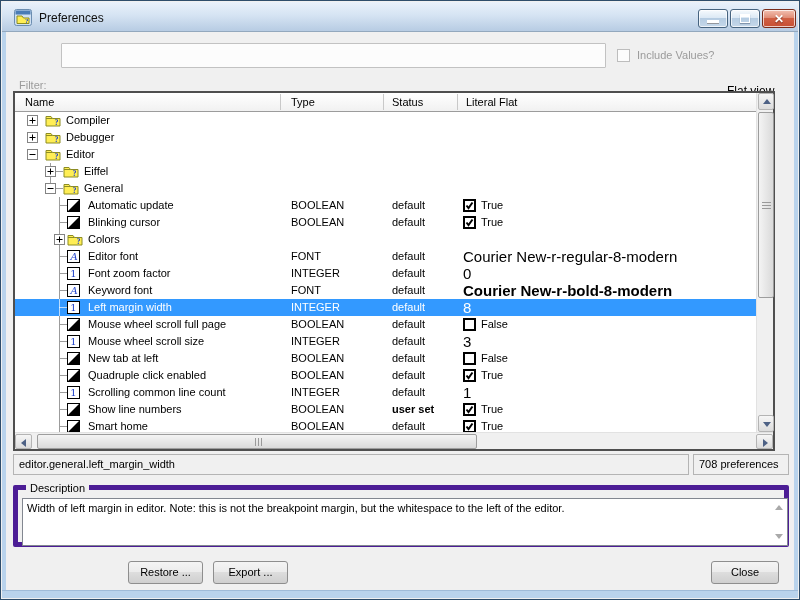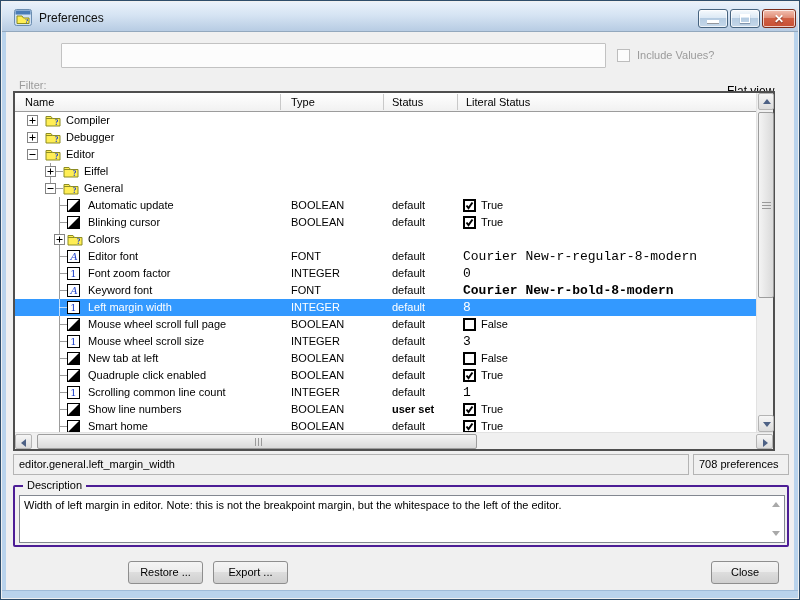--- a/index.html
+++ b/index.html
@@ -49,21 +49,21 @@
   .g{position:absolute;background:#9c9c9c;}
   .g.v{width:1px;top:0;height:17px;}
   .g.h{height:1px;top:8px;}
   .sel .g{background:rgba(255,255,255,.65);}
   .ebox{position:absolute;top:3px;}
   .ricon{position:absolute;top:2px;}
   .rlabel{position:absolute;top:0;height:17px;line-height:17px;white-space:nowrap;}
   .cell-type{position:absolute;left:276px;top:0;height:17px;line-height:17px;}
   .cell-status{position:absolute;left:377px;top:0;height:17px;line-height:17px;}
   .cell-literal{position:absolute;left:448px;top:0;height:17px;line-height:17px;}
-  .val-mono{font-family:Liberation Mono, monospace;font-size:13px;}
+  .val-mono{font-family:Liberation Sans, sans-serif;font-size:15px;}
   .cb-label{position:absolute;left:466px;top:0;height:17px;line-height:17px;}
   .cbicon{position:absolute;left:448px;top:2px;}
   .sel{color:#fff;}
   .bold{font-weight:bold;}
   
   .sb-btn{position:absolute;background:linear-gradient(180deg,#f6f6f6,#dcdcdc);
     border:1px solid #b4b4b4;border-radius:2px;}
   .tri{position:absolute;width:0;height:0;}
   #vscroll{position:absolute;right:0;top:0;width:17px;height:339px;background:#f0f0f0;border-left:1px solid #e2e2e2;}
   #vscroll .up{left:1px;top:0;width:16px;height:17px;}
@@ -77,21 +77,21 @@
   #hthumb{position:absolute;left:22px;top:1px;width:440px;height:15px;
     background:linear-gradient(180deg,#f4f4f4,#dadada);border:1px solid #9d9d9d;border-radius:2px;}
   .hgrip{position:absolute;top:3px;width:1px;height:8px;background:#9a9a9a;}
   
   .status-panel{position:absolute;top:453px;height:21px;border:1px solid #b4b4b4;
     background:#f0f0f0;font-size:11px;line-height:19px;padding:0 5px;z-index:2;white-space:nowrap;}
   #status-path{left:12px;width:676px;}
   #status-count{left:692px;width:96px;}
   
   #desc-group{position:absolute;left:12px;top:484px;width:776px;height:62px;
-    border:2px solid #4c1d95;border-radius:2px;z-index:2;}
+    border:5px solid #4c1d95;border-radius:2px;z-index:2;}
   #desc-legend{position:absolute;top:-8px;left:8px;background:#f0f0f0;padding:0 4px;font-size:11px;color:#000;}
   #desc-box{position:absolute;left:4px;top:8px;width:766px;height:48px;background:#fff;
     border:1px solid #828790;font-size:11px;color:#000;padding:2px 20px 2px 4px;line-height:14px;}
   #desc-box .tri{right:4px;}
   
   .dlg-btn{position:absolute;top:560px;height:23px;z-index:2;text-align:center;
     background:linear-gradient(180deg,#f4f4f4,#ebebeb 50%,#dddddd 50%,#cfcfcf);
     border:1px solid #8e8e8e;border-radius:3px;font-size:11px;line-height:21px;color:#000;}
   #btn-restore{left:14px;width:97px;}
   #btn-import{left:127px;width:75px;}
@@ -131,21 +131,21 @@
   <input id="filter-input" type="text" value="" style="">
   <span id="include-checkbox"></span>
   <span id="include-label">Include Values?</span>
   <span id="flat-view">Flat view</span>
 
   <div id="tree-panel">
     <div id="tree-header">
       <span class="hdr" style="left:10px">Name</span>
       <span class="hdr" style="left:276px">Type</span>
       <span class="hdr" style="left:377px">Status</span>
-      <span class="hdr" style="left:451px">Literal Status</span>
+      <span class="hdr" style="left:451px">Literal Flat</span>
       <span class="hdr-sep" style="left:265px"></span>
       <span class="hdr-sep" style="left:368px"></span>
       <span class="hdr-sep" style="left:442px"></span>
     </div>
     <div id="tree-rows">
         <div class="tree-row">
           <span class="ebox" style="left:12px"><svg width="11" height="11">
   <rect x="0.5" y="0.5" width="10" height="10" fill="#fff" stroke="#848484"></rect>
   <line x1="2.5" y1="5.5" x2="8.5" y2="5.5" stroke="#000"></line>
   <line x1="5.5" y1="2.5" x2="5.5" y2="8.5" stroke="#000"></line>

